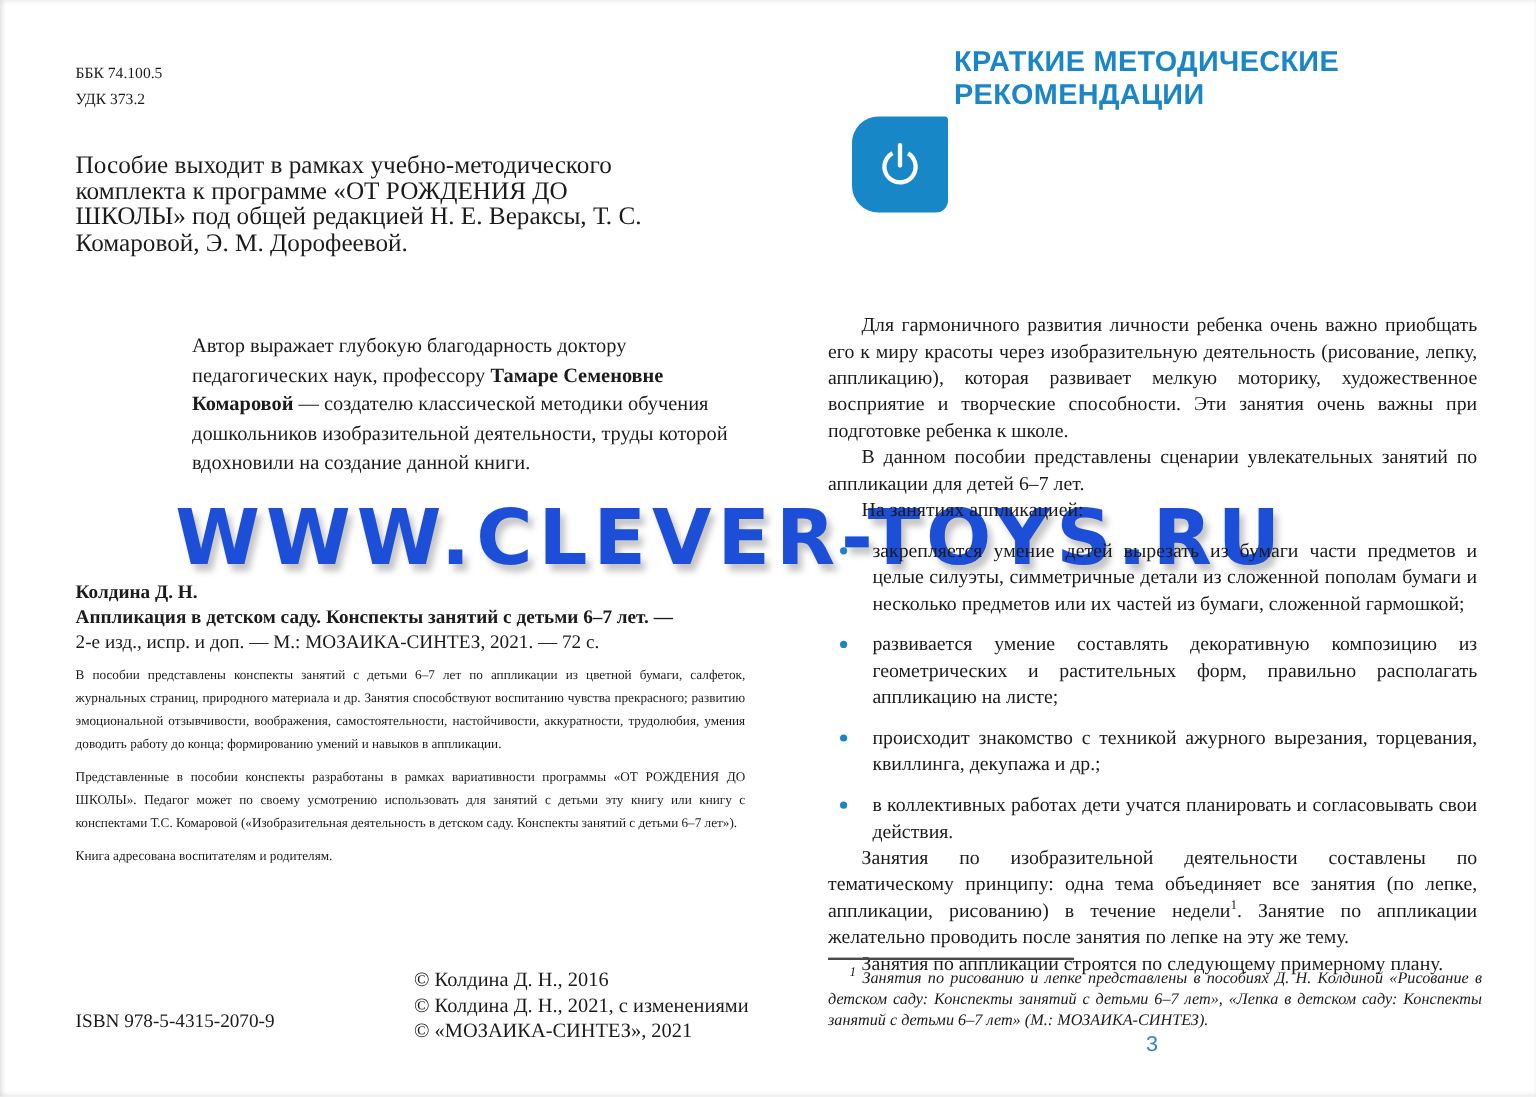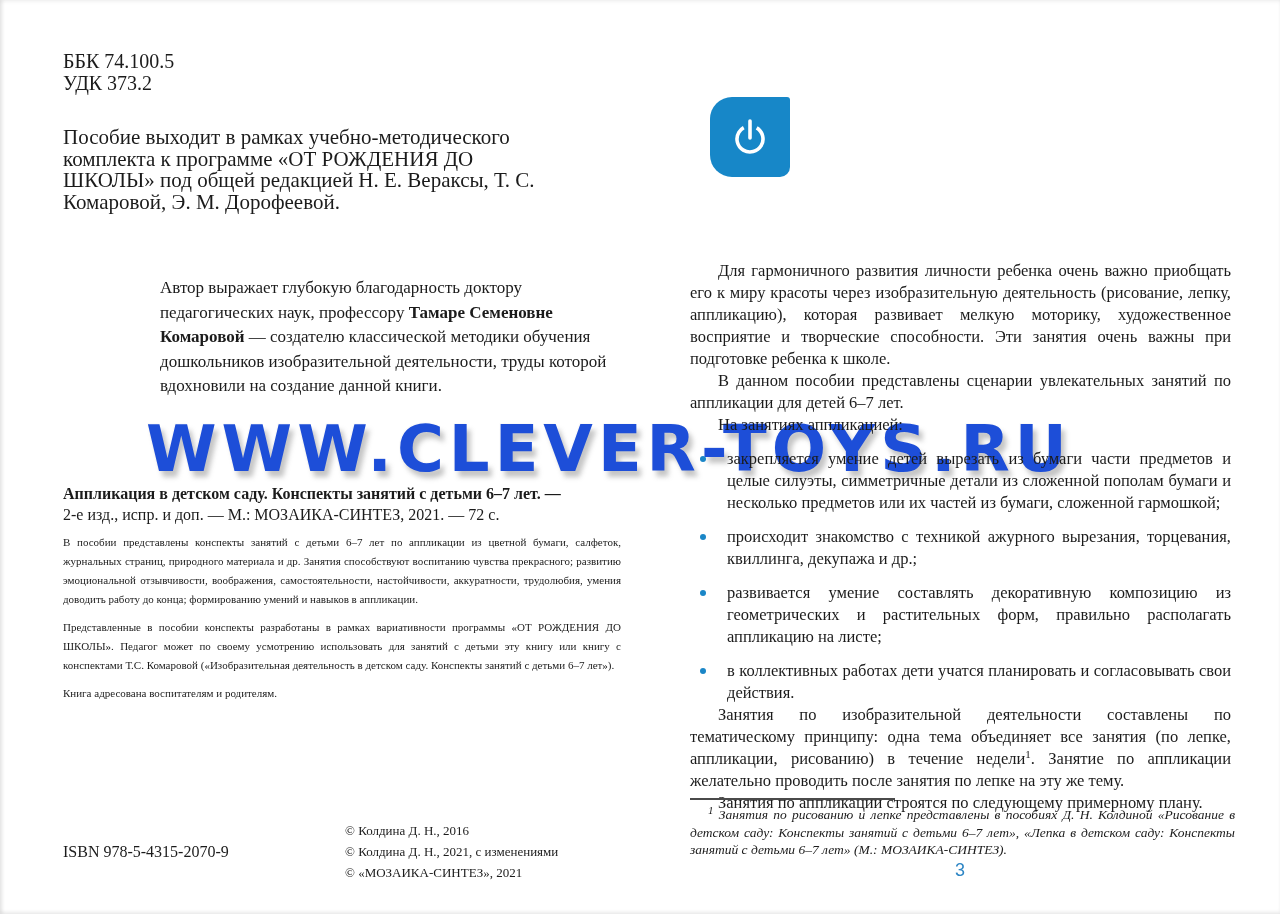--- a/index.html
+++ b/index.html
@@ -25,31 +25,31 @@
     letter-spacing: 5px;
     color: #1d4ed8;
     text-shadow: 4px 6px 5px rgba(110,110,110,0.40), -1px -1px 0 #fafafa;
     white-space: nowrap;
     user-select: none;
   }
 
   .layer { position: absolute; z-index: 2; }
 
   
-  .codes { left: 63px; top: 50px; font-size: 20px; line-height: 22px; }
+  .codes { left: 63px; top: 50px; font-size: 13px; line-height: 22px; }
   .series-note { left: 63px; top: 127px; width: 480px; font-size: 21px; line-height: 21.5px; }
   .acknowledgment { left: 160px; top: 252px; width: 472px; font-size: 17px; line-height: 24.5px; margin-top: 24px; }
 
   .left-main { left: 63px; top: 483px; width: 558px; }
   .bib { font-size: 16px; line-height: 21px; margin-bottom: 8px; }
   .bib .bib-title-line { text-align: justify; }
   .annotation { font-size: 11px; line-height: 19px; text-align: justify; margin-bottom: 9px; }
 
   .isbn { left: 63px; top: 843px; font-size: 16px; }
-  .copyrights { left: 345px; top: 806px; font-size: 13px; line-height: 21px; margin-top: 14px; }
+  .copyrights { left: 345px; top: 806px; font-size: 17px; line-height: 21px; }
 
   
   .chapter-title {
     left: 795px; top: 38px;
     font-family: "Liberation Sans", "DejaVu Sans", sans-serif;
     font-weight: 700;
     font-size: 24px;
     line-height: 28px;
     color: #1a86c7;
     letter-spacing: 0.3px;
@@ -98,60 +98,65 @@
     <div>ББК 74.100.5</div>
     <div>УДК 373.2</div>
   </div>
 
   <div class="layer series-note">Пособие выходит в рамках учебно-методического комплекта к программе «ОТ РОЖДЕНИЯ ДО ШКОЛЫ» под общей редакцией Н. Е. Вераксы, Т. С. Комаровой, Э. М. Дорофеевой.</div>
 
   <div class="layer acknowledgment"><span>Автор выражает глубокую благодарность доктору педагогических наук, профессору </span><b>Тамаре Семеновне Комаровой</b><span> — создателю классической методики обучения дошкольников изобразительной деятельности, труды которой вдохновили на создание данной книги.</span></div>
 
   <div class="layer left-main">
     <div class="bib">
+      <div><b>Колдина Д. Н.</b></div>
       <div class="bib-title-line"><b>Аппликация в детском саду. Конспекты занятий с детьми 6–7 лет. —</b></div>
       <div>2-е изд., испр. и доп. — М.: МОЗАИКА-СИНТЕЗ, 2021. — 72 с.</div>
     </div>
     <p class="annotation">В пособии представлены конспекты занятий с детьми 6–7 лет по аппликации из цветной бумаги, салфеток, журнальных страниц, природного материала и др. Занятия способствуют воспитанию чувства прекрасного; развитию эмоциональной отзывчивости, воображения, самостоятельности, настойчивости, аккуратности, трудолюбия, умения доводить работу до конца; формированию умений и навыков в аппликации.</p>
     <p class="annotation">Представленные в пособии конспекты разработаны в рамках вариативности программы «ОТ РОЖДЕНИЯ ДО ШКОЛЫ». Педагог может по своему усмотрению использовать для занятий с детьми эту книгу или книгу с конспектами Т.С. Комаровой («Изобразительная деятельность в детском саду. Конспекты занятий с детьми 6–7 лет»).</p>
     <p class="annotation">Книга адресована воспитателям и родителям.</p>
   </div>
 
   <div class="layer isbn">ISBN 978-5-4315-2070-9</div>
 
   <div class="layer copyrights">
     <div>© Колдина Д. Н., 2016</div>
     <div>© Колдина Д. Н., 2021, с изменениями</div>
     <div>© «МОЗАИКА-СИНТЕЗ», 2021</div>
   </div>
 
+  <h1 class="layer chapter-title">
+    <span>КРАТКИЕ МЕТОДИЧЕСКИЕ</span><br>
+    <span>РЕКОМЕНДАЦИИ</span>
+  </h1>
 
   <div class="layer chapter-icon">
     <svg width="48" height="48" viewBox="0 0 48 48">
       <circle cx="24" cy="26" r="13" fill="none" stroke="#ffffff" stroke-width="3.6" stroke-dasharray="67.7 14" transform="rotate(-59 24 26)"></circle>
       <line x1="24" y1="8" x2="24" y2="25" stroke="#ffffff" stroke-width="3.6" stroke-linecap="round"></line>
     </svg>
   </div>
 
   <div class="layer right-body">
     <p>Для гармоничного развития личности ребенка очень важно приобщать его к миру красоты через изобразительную деятельность (рисование, лепку, аппликацию), которая развивает мелкую моторику, художественное восприятие и творческие способности. Эти занятия очень важны при подготовке ребенка к школе.</p>
     <p>В данном пособии представлены сценарии увлекательных занятий по аппликации для детей 6–7 лет.</p>
     <p>На занятиях аппликацией:</p>
     <ul class="bullet-list">
       <li class="bullet-item">
         <span class="bullet-dot"></span>
         <span>закрепляется умение детей вырезать из бумаги части предметов и целые силуэты, симметричные детали из сложенной пополам бумаги и несколько предметов или их частей из бумаги, сложенной гармошкой;</span>
       </li>
       <li class="bullet-item">
         <span class="bullet-dot"></span>
-        <span>происходит знакомство с техникой ажурного вырезания, торцевания, квиллинга, декупажа и др.;</span>
+        <span>развивается умение составлять декоративную композицию из геометрических и растительных форм, правильно располагать аппликацию на листе;</span>
       </li>
       <li class="bullet-item">
         <span class="bullet-dot"></span>
-        <span>развивается умение составлять декоративную композицию из геометрических и растительных форм, правильно располагать аппликацию на листе;</span>
+        <span>происходит знакомство с техникой ажурного вырезания, торцевания, квиллинга, декупажа и др.;</span>
       </li>
       <li class="bullet-item">
         <span class="bullet-dot"></span>
         <span>в коллективных работах дети учатся планировать и согласовывать свои действия.</span>
       </li>
     </ul>
     <p><span>Занятия по изобразительной деятельности составлены по тематическому принципу: одна тема объединяет все занятия (по лепке, аппликации, рисованию) в течение недели</span><sup>1</sup><span>. Занятие по аппликации желательно проводить после занятия по лепке на эту же тему.</span></p>
     <p>Занятия по аппликации строятся по следующему примерному плану.</p>
   </div>
 

